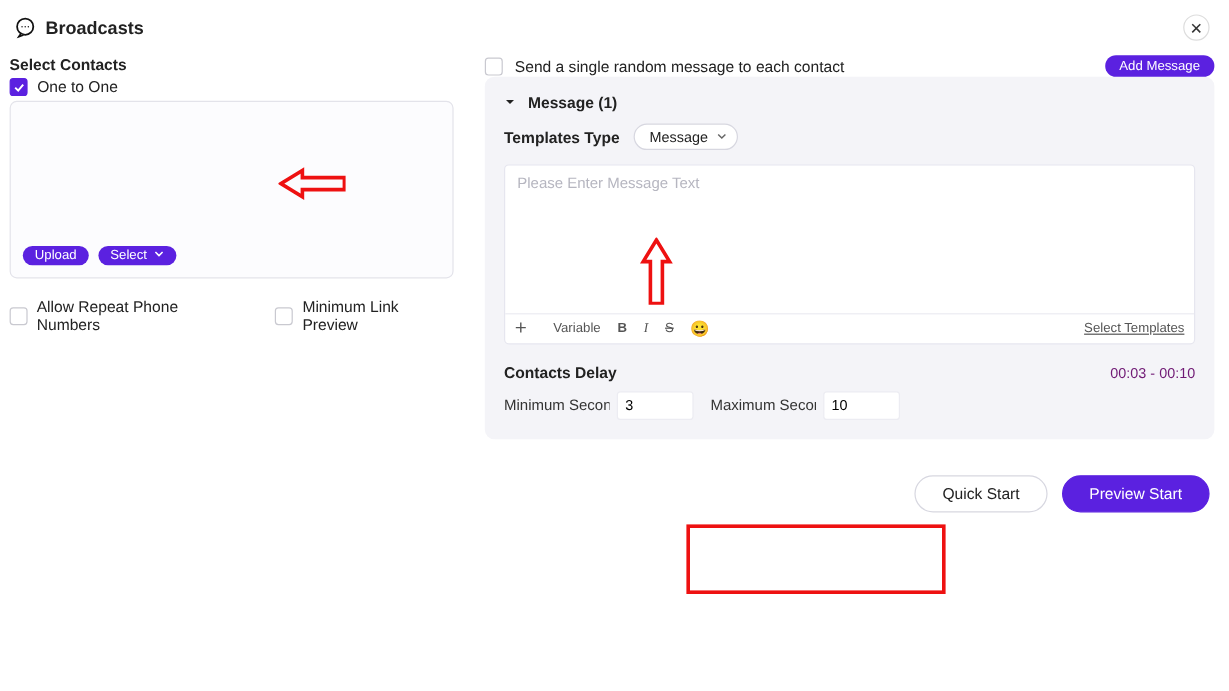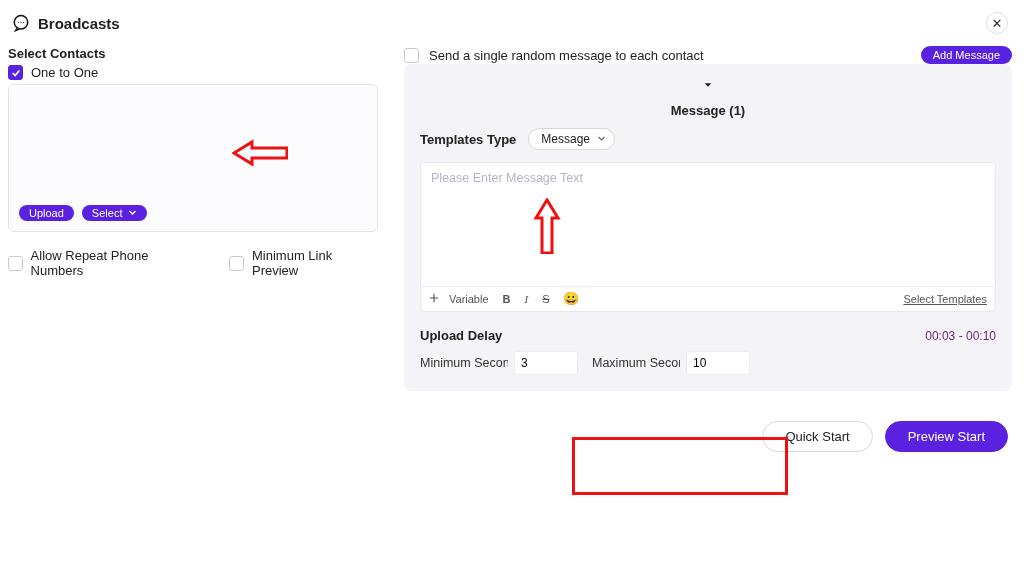--- a/index.html
+++ b/index.html
@@ -34,34 +34,34 @@
   .opts { margin-top: 12px; }
   .opts .chk-row { margin: 4px 0; }
   .opts-inline { display:flex; gap: 30px; margin-top: 16px; font-size: 13px; }
 
   
   .top-row { display:flex; align-items:center; gap:10px; margin-bottom: 0; }
   .top-row .spacer { flex:1; }
   .add-msg { background:#5b21e0; color:#fff; border:none; border-radius: 12px; padding: 3px 12px; font-size: 11px; cursor:pointer; }
 
   .card { background:#f4f4f8; border-radius: 8px; padding: 0 0 16px; }
-  .card-hdr { display:flex; align-items:center; gap:10px; padding: 14px 16px 10px; font-weight:700; font-size:13px;flex-direction:column; }
+  .card-hdr { display:flex; align-items:center; gap:10px; padding: 14px 16px 10px; font-weight:700; font-size:13px; }
   .card-hdr .caret { cursor:pointer; }
 
   .tpl-row { display:flex; align-items:center; gap:12px; padding: 0 16px 6px; font-size:13px; }
   .tpl-row label { font-weight:600; }
   .tpl-select { border:1px solid #d7d7e0; background:#fff; border-radius: 12px; padding: 3px 24px 3px 12px; font-size:12px; position:relative; cursor:pointer; display:inline-flex; align-items:center; }
   .tpl-select .cv { }
   .tpl-select .dd-ic { position:absolute; right:8px; }
 
   .msgbox { margin: 6px 16px 0; background:#fff; border:1px solid #e6e6ef; border-radius: 4px; }
   .msgbox textarea { width:100%; height:120px; border:none; outline:none; resize:none; padding:8px 10px; font-size:12.5px; color:#be185d; background:transparent; }
   .msgbox textarea::placeholder { color:#b6b6c0; }
   .toolbar { border-top:1px solid #ececf2; padding: 4px 8px; display:flex; align-items:center; gap:14px; font-size:11px; color:#555; }
-  .toolbar .var { display:flex; align-items:center; gap:10px; cursor:pointer; }
+  .toolbar .var { display:flex; align-items:center; gap:22px; cursor:pointer; }
   .toolbar .ic { cursor:pointer; font-family: Georgia, serif; }
   .toolbar .b { font-weight:700; font-family: Arial; }
   .toolbar .i { font-style: italic; }
   .toolbar .s { text-decoration: line-through; font-family: Arial; }
   .toolbar .emoji { font-size:13px; }
   .toolbar .spacer { flex:1; }
   .toolbar .sel-tpl { color:#555; cursor:pointer; font-size:11px;text-decoration:underline; }
 
   .delay-row { display:flex; align-items:center; padding: 16px 16px 8px; font-size:13px; }
   .delay-row .lbl { font-weight:600; }
@@ -193,21 +193,21 @@
             <span class="ic b">B</span>
             <span class="ic i">I</span>
             <span class="ic s">S</span>
             <span class="ic emoji"><span>😀</span></span>
             <span class="spacer"></span>
             <span class="sel-tpl">Select Templates</span>
           </div>
         </div>
 
         <div class="delay-row">
-          <span class="lbl">Upload Delay</span>
+          <span class="lbl">Contacts Delay</span>
           <span class="spacer"></span>
           <span class="range">00:03 - 00:10</span>
         </div>
 
         <div class="nums">
           <div class="grp">
             <span class="lab">Minimum Seconds</span>
             <input type="text" value="3" style="">
           </div>
           <div class="grp">

